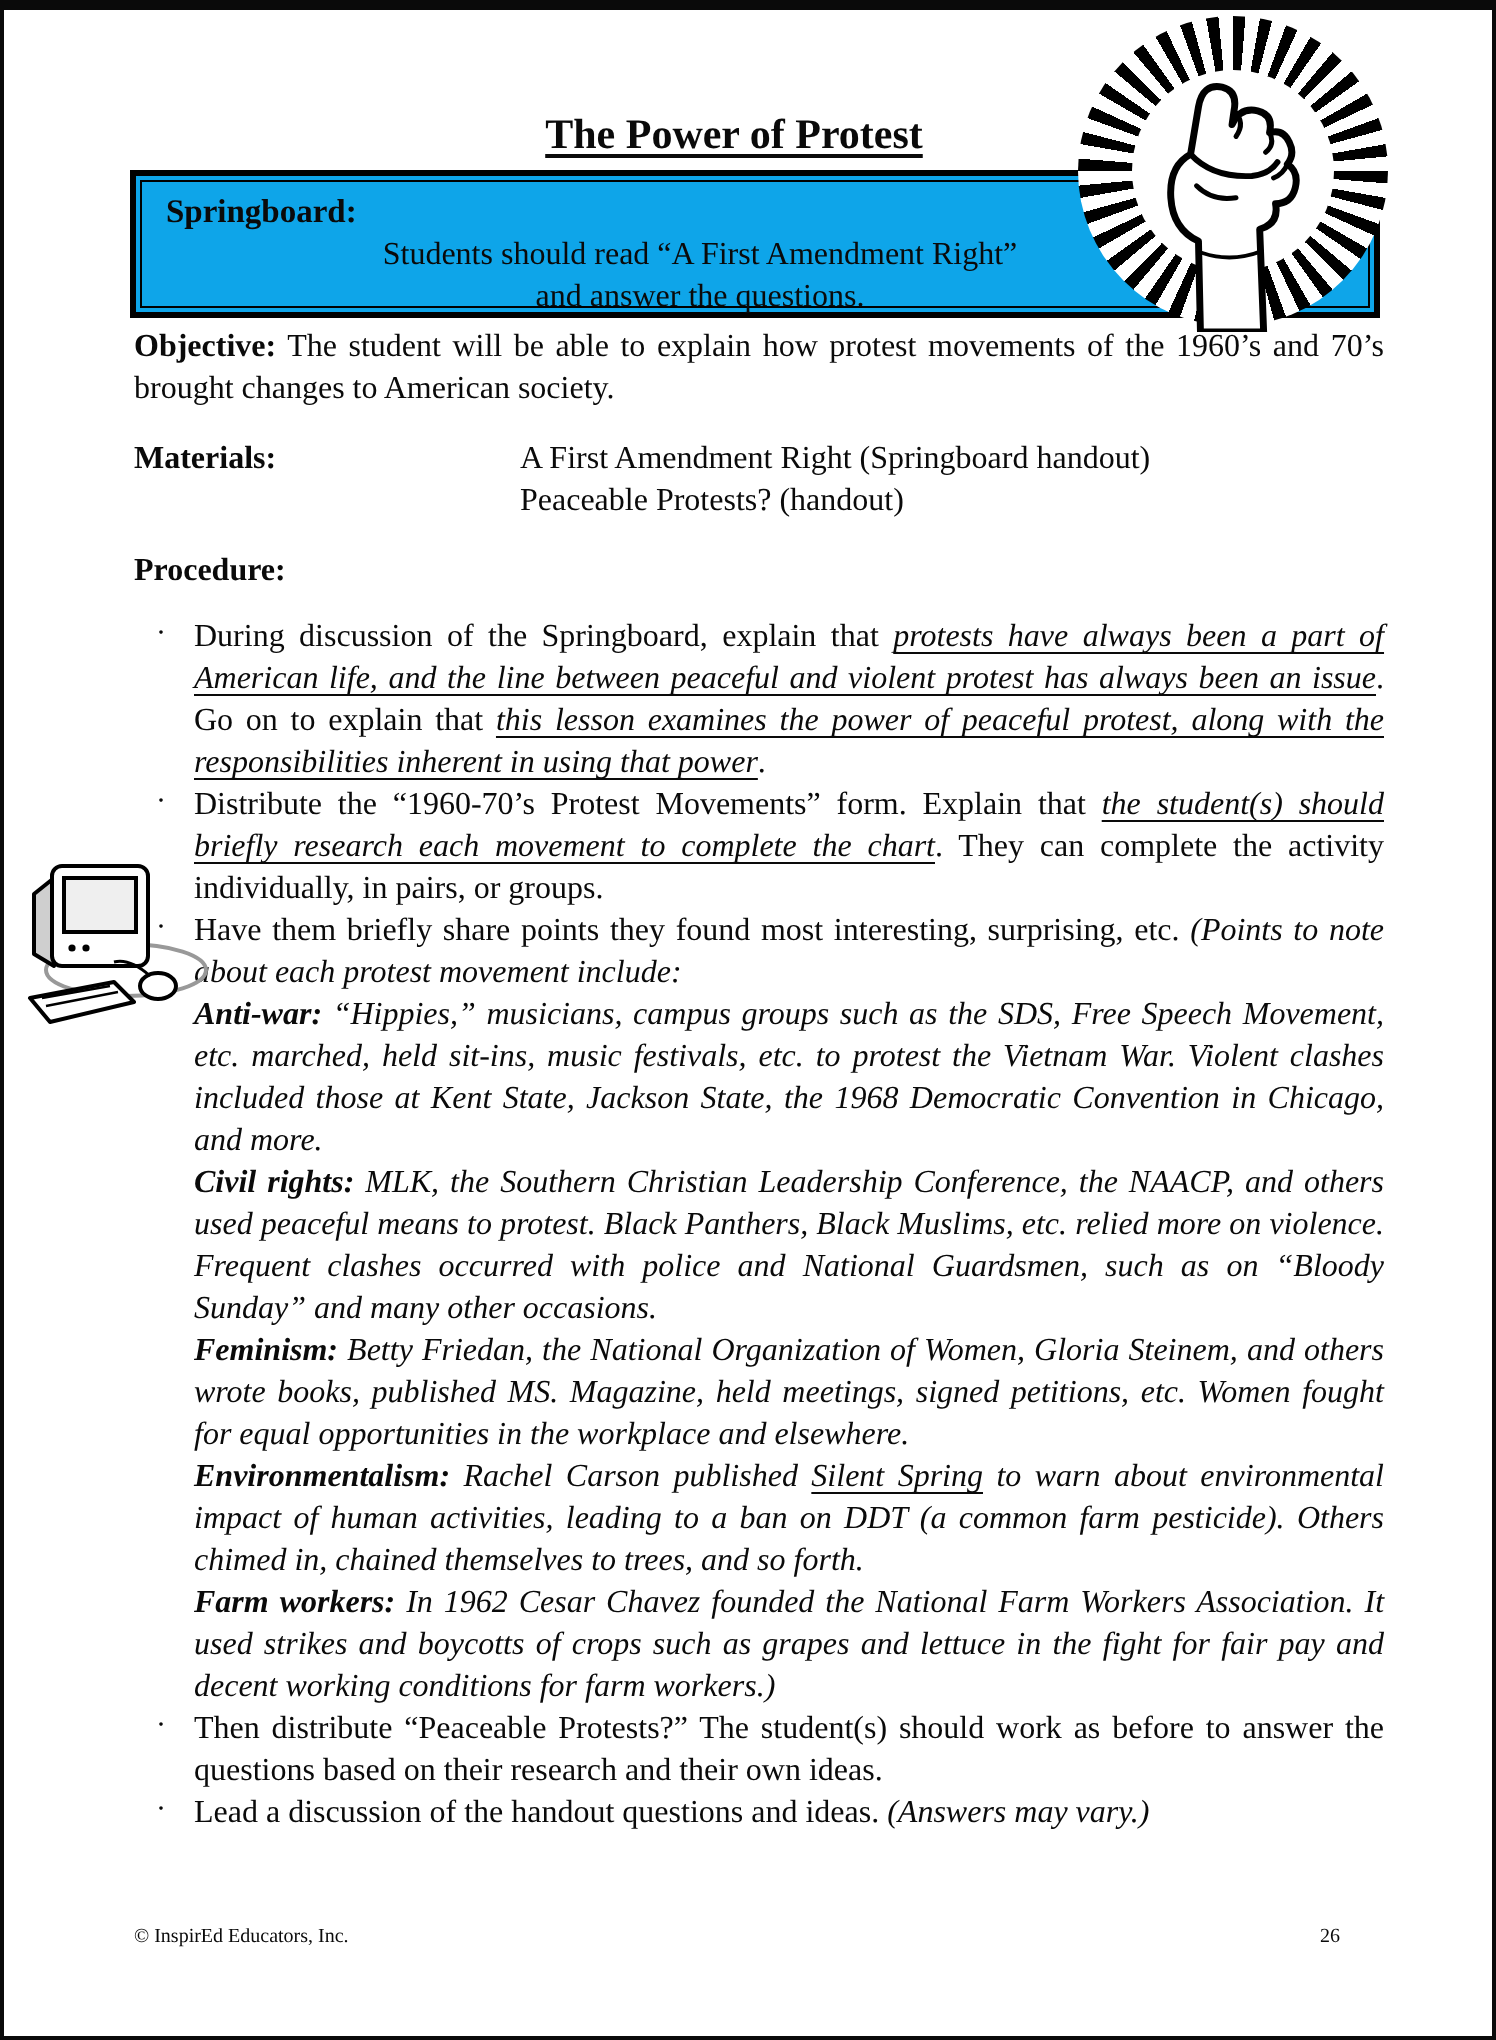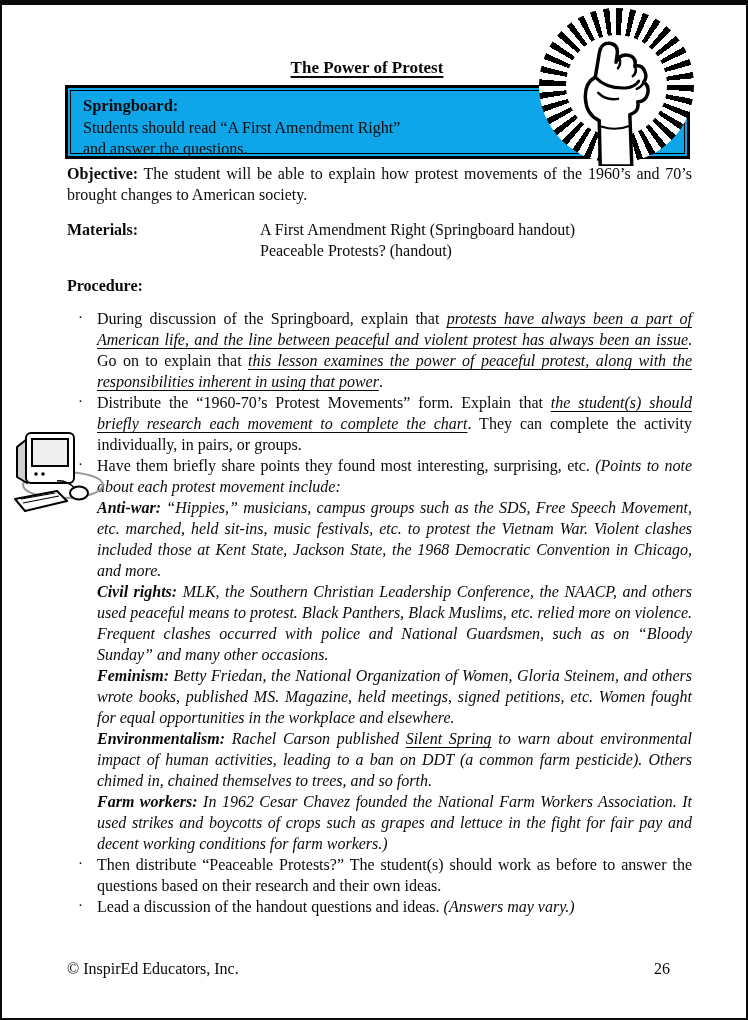--- a/index.html
+++ b/index.html
@@ -12,30 +12,30 @@
     border-top:5px solid #0a0a0a;
     overflow:hidden;
     font-family:"Liberation Serif", serif;
     color:#0a0a0a;
     font-size:16px;
     line-height:21px;
   }
   
   .title-row{position:absolute;left:65px;top:52px;width:600px;text-align:center;}
   .title-row .t{
-    font-weight:bold;font-size:17px;
+    font-weight:bold;font-size:21px;
     text-decoration:underline;
     text-decoration-thickness:1.5px;
     text-underline-offset:3px;
   }
   
   .sb-box{position:absolute;left:63px;top:80px;width:625px;height:74px;border:3px solid #000;background:#0ea5e9;box-sizing:border-box;z-index:1;}
   .sb-inner{position:absolute;inset:2px;border:1px solid #000;padding:4px 12px;box-sizing:border-box;}
   .sb-label{font-weight:bold;font-size:16.5px;}
-  .sb-lines{text-align:left;padding-right:55px;margin-top:1px;}
+  .sb-lines{text-align:center;padding-right:55px;margin-top:1px;}
   
   .fist-logo{position:absolute;left:535px;top:3px;width:162px;height:158px;z-index:2;}
   .rays{position:absolute;left:2px;top:0;width:155px;height:155px;border-radius:50%;
         background:repeating-conic-gradient(#000 0deg 4.6deg,#fff 4.6deg 10deg);}
   .rays::after{content:'';position:absolute;inset:27px;background:#fff;border-radius:50%;}
   .fist-svg{position:absolute;left:0;top:0;}
   
   .content{position:absolute;left:65px;top:158px;width:625px;}
   .para{margin:0 0 14px 0;text-align:justify;}
   .bold{font-weight:bold;}
@@ -45,21 +45,21 @@
   
   .proc-heading{font-weight:bold;margin:10px 0 12px 0;}
   .proc-item{position:relative;padding-left:30px;text-align:justify;}
   .proc-item .bullet{position:absolute;left:11px;top:-1px;font-size:15px;}
   .seg-b{font-weight:bold;}
   .seg-i{font-style:italic;}
   .seg-u{text-decoration:underline;text-underline-offset:2.5px;text-decoration-thickness:1px;}
   
   .computer-art{position:absolute;left:3px;top:414px;z-index:3;}
   
-  .footer{position:absolute;left:65px;top:953px;width:603px;display:flex;justify-content:space-between;font-size:16px;}
+  .footer{position:absolute;left:65px;top:953px;width:603px;display:flex;justify-content:space-between;font-size:10px;}
 </style>
 </head>
 <body>
 
 <div class="page">
 
   <div class="title-row">
     <span class="t">The Power of Protest</span>
   </div>
 

